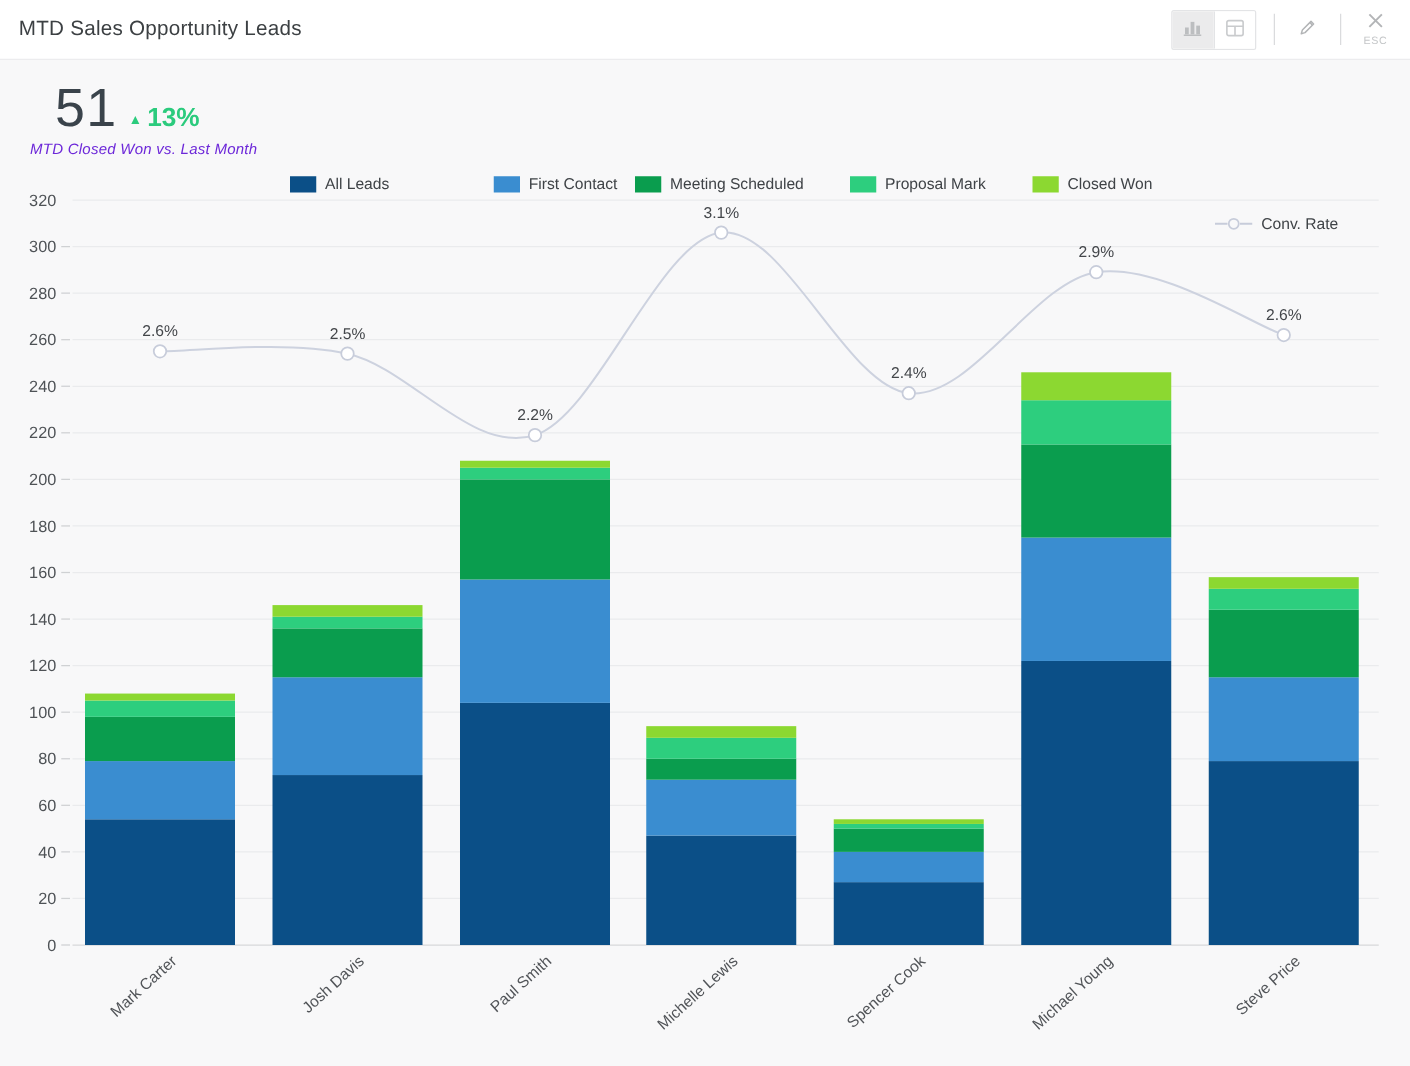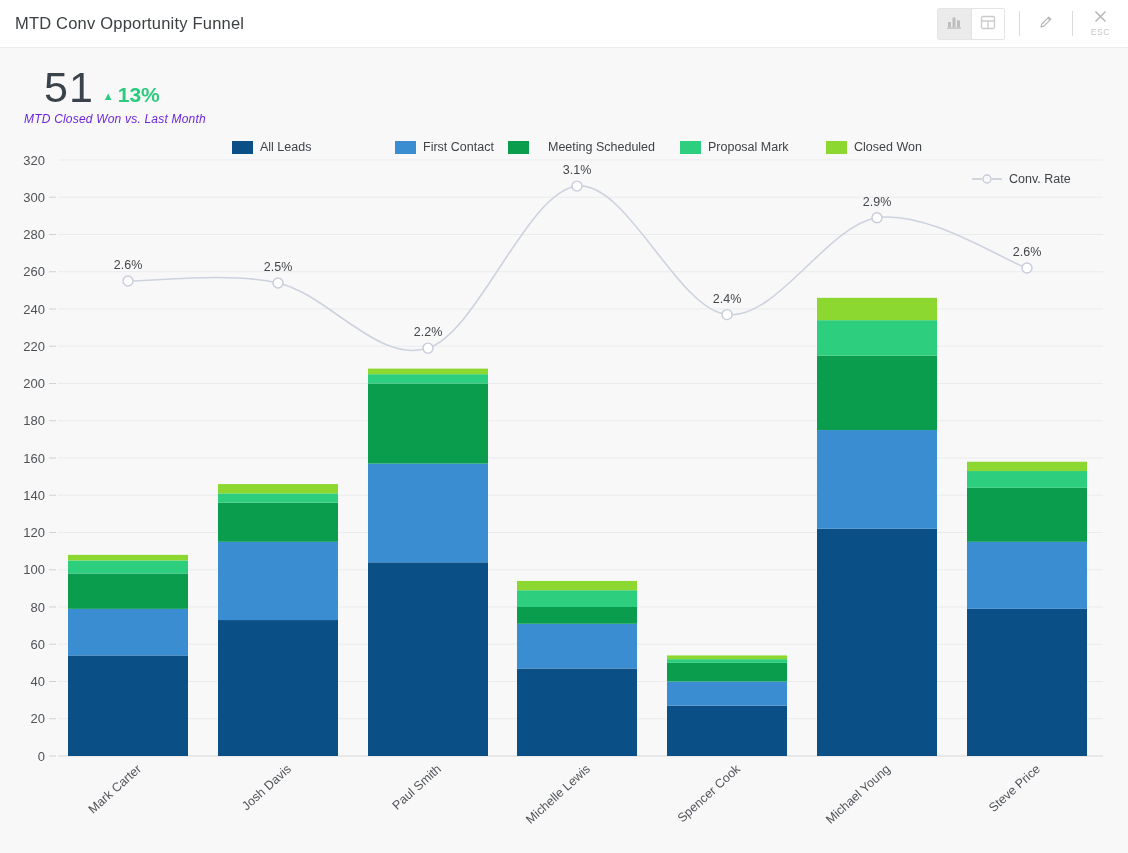--- a/index.html
+++ b/index.html
@@ -41,21 +41,21 @@
   #chart { position:absolute; left:0; top:0; width:1128px; height:805px; z-index:1; }
 
   svg text { font-family:"Liberation Sans", sans-serif; }
 </style>
 </head>
 <body>
 
 <div class="app">
 
   <div class="hdr">
-    <div class="hdr-title">MTD Conv Opportunity Funnel</div>
+    <div class="hdr-title">MTD Sales Opportunity Leads</div>
     <div class="hdr-actions">
       <div class="toggle-group">
         <button class="toggle-btn sel">
           <span>
             <svg width="16" height="15" viewBox="0 0 16 15">
               <rect x="2" y="7" width="3" height="5.5" fill="#bcbec0"></rect>
               <rect x="6.5" y="2.5" width="3" height="10" fill="#bcbec0"></rect>
               <rect x="11" y="5.5" width="3" height="7" fill="#bcbec0"></rect>
               <line x1="1" y1="13.2" x2="15" y2="13.2" stroke="#bcbec0" stroke-width="1.2"></line>
             </svg>
@@ -218,21 +218,21 @@
 
     <div class="legend" id="legend">
         <div class="legend-item" style="left: 232px;">
           <span class="legend-swatch" style="background: rgb(11, 79, 135);"></span>
           <span class="legend-label">All Leads</span>
         </div>
         <div class="legend-item" style="left: 395px;">
           <span class="legend-swatch" style="background: rgb(58, 141, 208);"></span>
           <span class="legend-label">First Contact</span>
         </div>
-        <div class="legend-item" style="left: 508px; gap: 12px;">
+        <div class="legend-item" style="left: 508px;">
           <span class="legend-swatch" style="background: rgb(10, 157, 78);"></span>
           <span class="legend-label">Meeting Scheduled</span>
         </div>
         <div class="legend-item" style="left: 680px;">
           <span class="legend-swatch" style="background: rgb(45, 206, 126);"></span>
           <span class="legend-label">Proposal Mark</span>
         </div>
         <div class="legend-item" style="left: 826px;">
           <span class="legend-swatch" style="background: rgb(140, 216, 49);"></span>
           <span class="legend-label">Closed Won</span>

